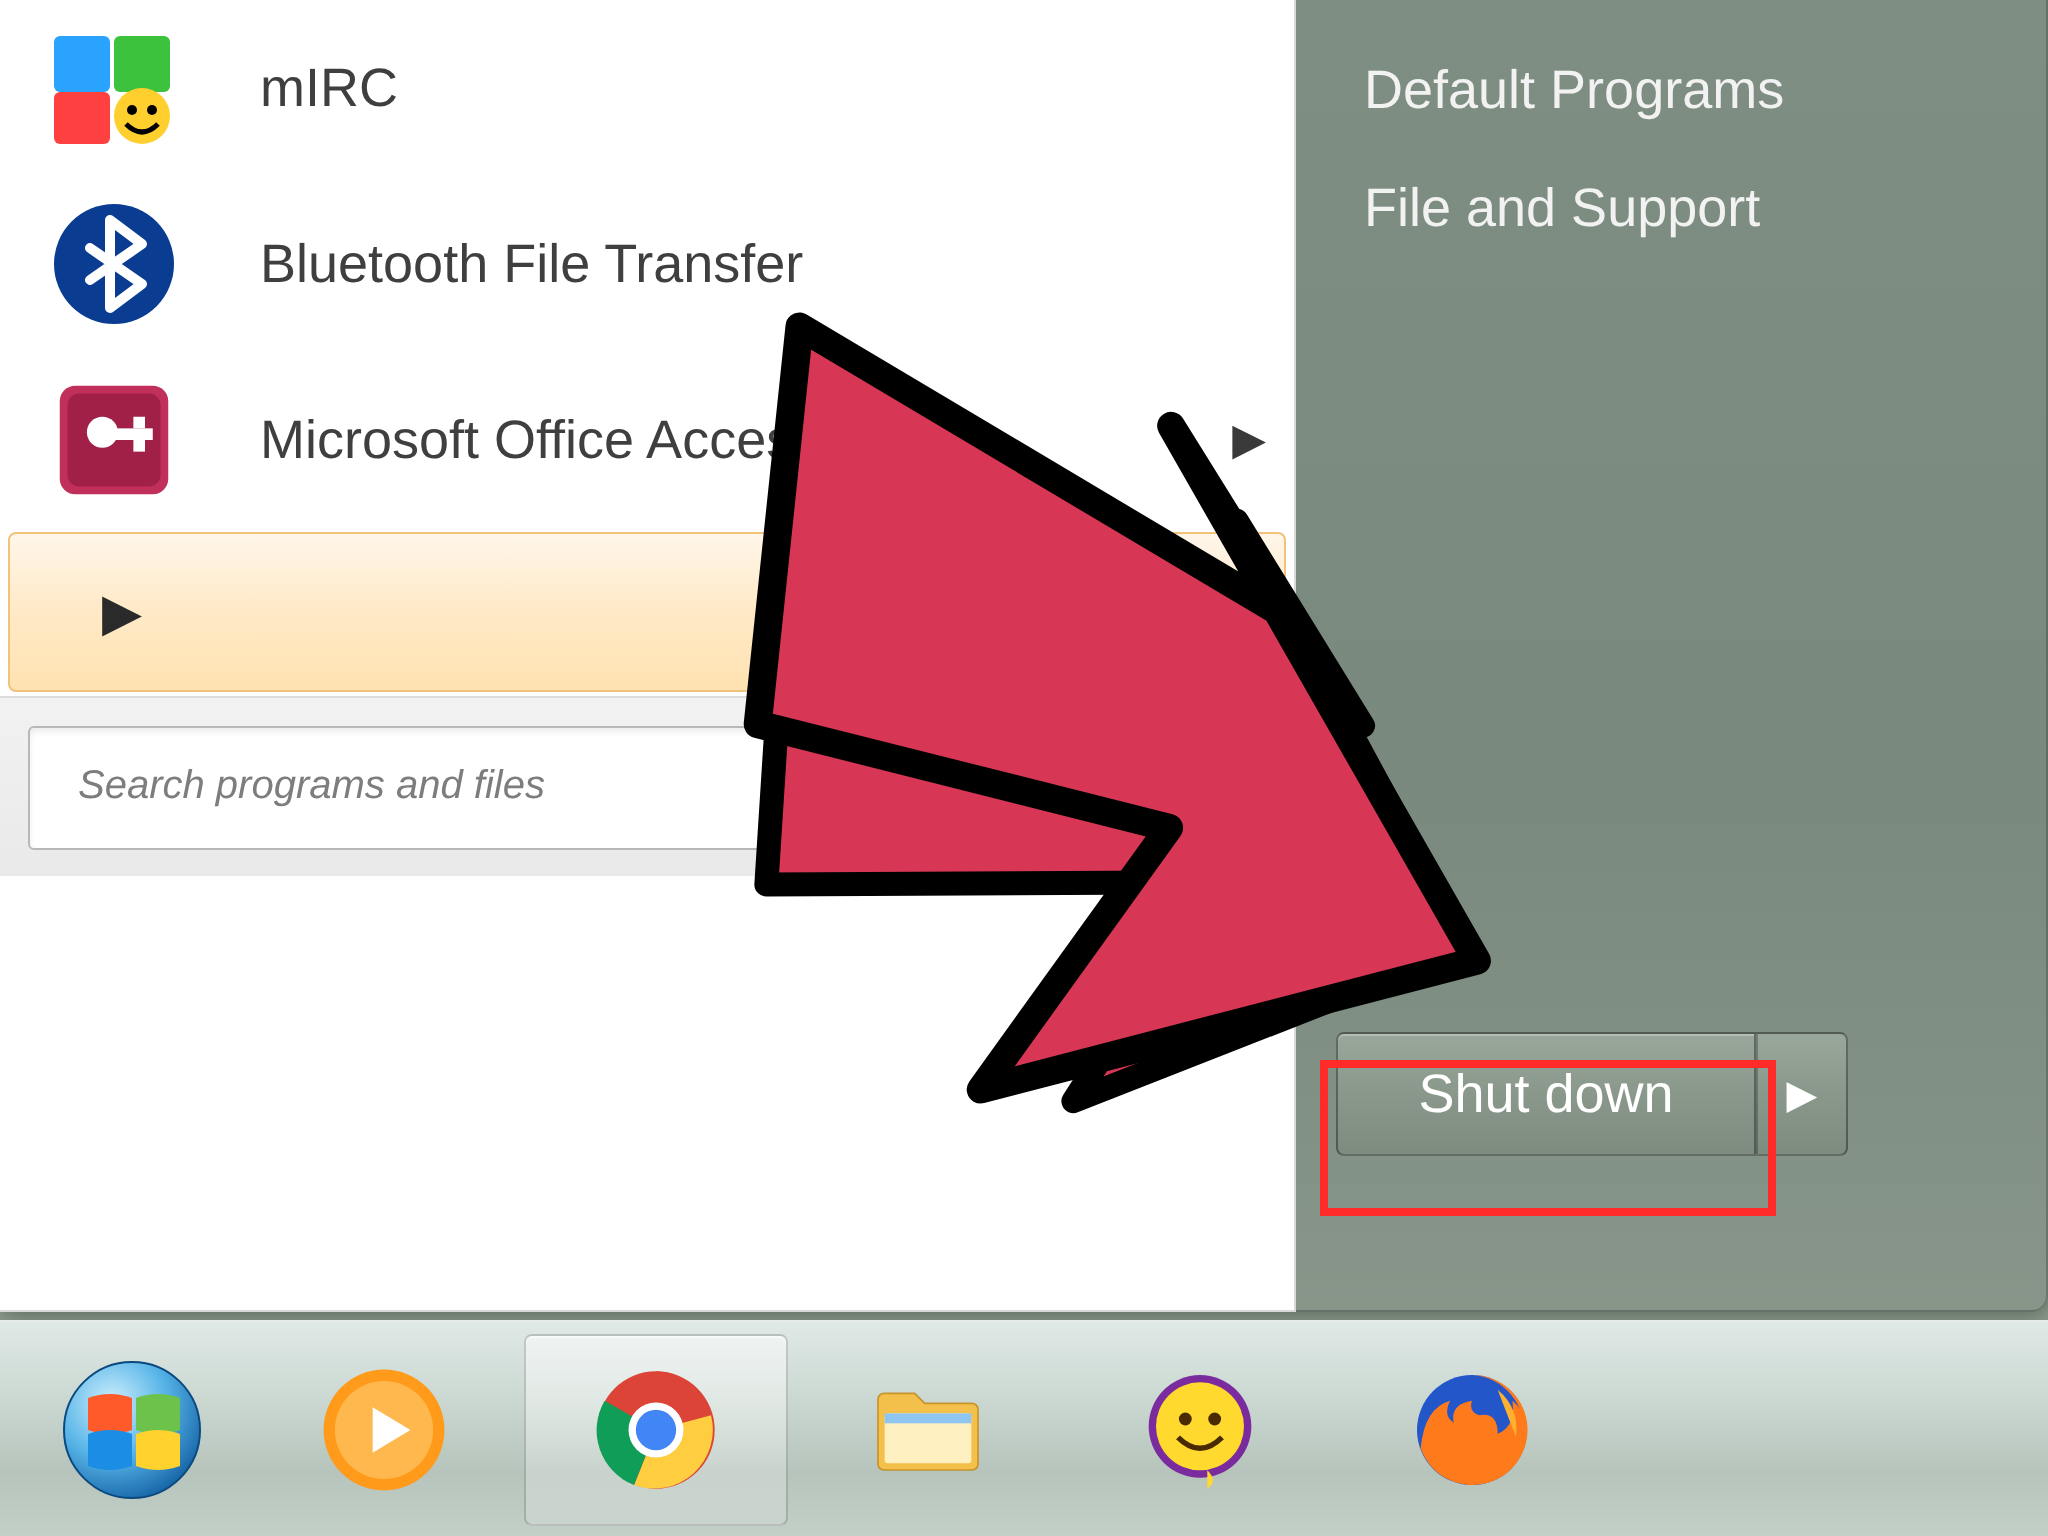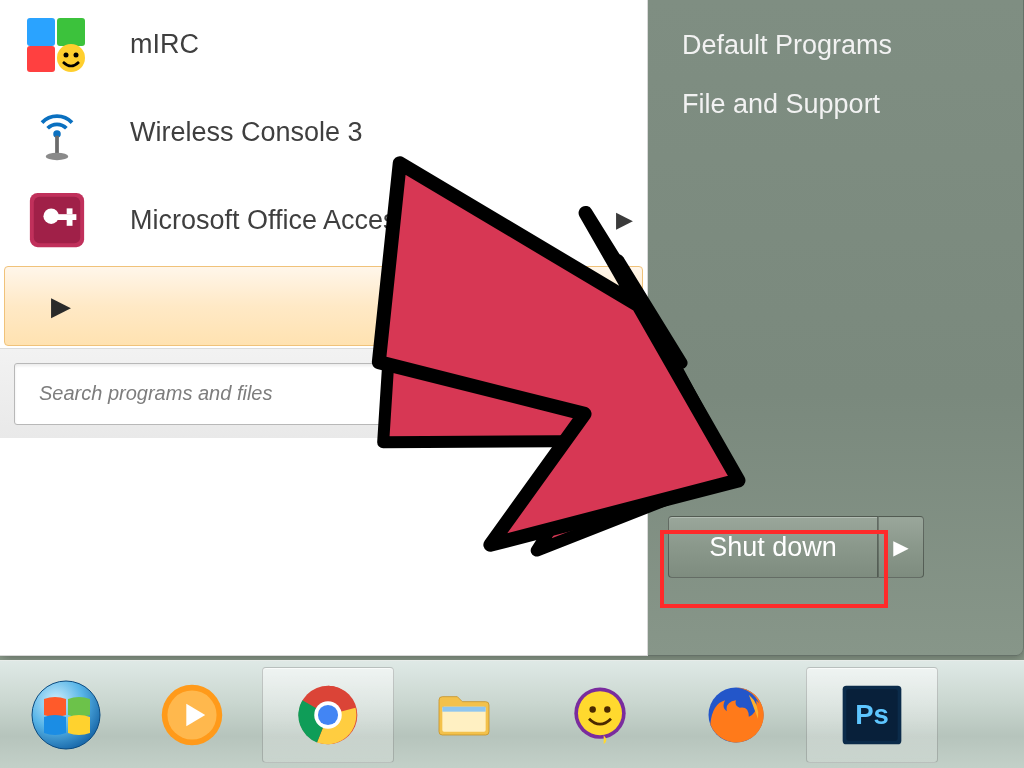--- a/index.html
+++ b/index.html
@@ -192,33 +192,30 @@
             <rect x="2" y="34" width="28" height="26" fill="#ff4040" rx="3"></rect>
             <circle cx="46" cy="46" r="14" fill="#ffcf2e"></circle>
             <circle cx="41" cy="43" r="2.5" fill="#000"></circle>
             <circle cx="51" cy="43" r="2.5" fill="#000"></circle>
             <path d="M38 50 Q46 58 54 50" stroke="#000" stroke-width="2.5" fill="none"></path>
           </svg>
         </span>
         <span class="label">mIRC</span>
       </div>
 
-
       <div class="program-row">
         <span class="icon">
-          <svg viewBox="0 0 64 64" width="60" height="60">
-            <path d="M16 22 A22 22 0 0 1 48 22" stroke="#0a70c0" stroke-width="4" fill="none"></path>
-            <path d="M22 28 A14 14 0 0 1 42 28" stroke="#0a70c0" stroke-width="4" fill="none"></path>
-            <circle cx="32" cy="34" r="4" fill="#0a70c0"></circle>
-            <rect x="30" y="36" width="4" height="20" fill="#6b6b6b"></rect>
-            <ellipse cx="32" cy="58" rx="12" ry="4" fill="#8a8a8a"></ellipse>
+          <svg viewBox="0 0 64 64" width="64" height="64">
+            <circle cx="32" cy="32" r="30" fill="#0a3d91"></circle>
+            <path d="M30 10 L30 54 L46 42 L20 24 M30 10 L46 22 L20 40" stroke="#fff" stroke-width="5" fill="none" stroke-linejoin="round" stroke-linecap="round"></path>
           </svg>
         </span>
-        <span class="label">Wireless Console 3</span>
+        <span class="label">Bluetooth File Transfer</span>
       </div>
+
 
       <div class="program-row">
         <span class="icon">
           <svg viewBox="0 0 64 64" width="62" height="62">
             <rect x="4" y="4" width="56" height="56" rx="8" fill="#c0305b"></rect>
             <rect x="8" y="8" width="48" height="48" rx="6" fill="#a02048"></rect>
             <circle cx="26" cy="28" r="8" fill="#fff"></circle>
             <rect x="30" y="26" width="22" height="6" fill="#fff"></rect>
             <rect x="42" y="20" width="6" height="6" fill="#fff"></rect>
             <rect x="42" y="32" width="6" height="6" fill="#fff"></rect>
@@ -351,23 +348,14 @@
   <div class="slot">
     <span class="ticon">
       <svg viewBox="0 0 72 72" width="66" height="66">
         <circle cx="36" cy="36" r="30" fill="#2356c9"></circle>
         <path d="M36 6 a30 30 0 1 1 -28 40 q2 -22 16 -26 q-4 8 2 12 q-2 -10 10 -12 q-2 6 4 8 q10 -2 10 10 q10 -4 8 -18 q8 6 6 20 a30 30 0 0 0 -28 -34 z" fill="#ff7a1a"></path>
         <path d="M50 14 q12 10 10 26" fill="#ffb02e"></path>
       </svg>
     </span>
   </div>
 
-  <div class="slot active">
-    <span class="ticon">
-      <svg viewBox="0 0 72 72" width="66" height="66">
-        <rect x="4" y="4" width="64" height="64" rx="4" fill="#0b2b4a"></rect>
-        <rect x="8" y="8" width="56" height="56" rx="2" fill="#08203a"></rect>
-        <text x="36" y="46" text-anchor="middle" font-family="Arial, sans-serif" font-weight="bold" font-size="30" fill="#5ec6ff">Ps</text>
-      </svg>
-    </span>
-  </div>
 
 </div>
 
 </body></html>

